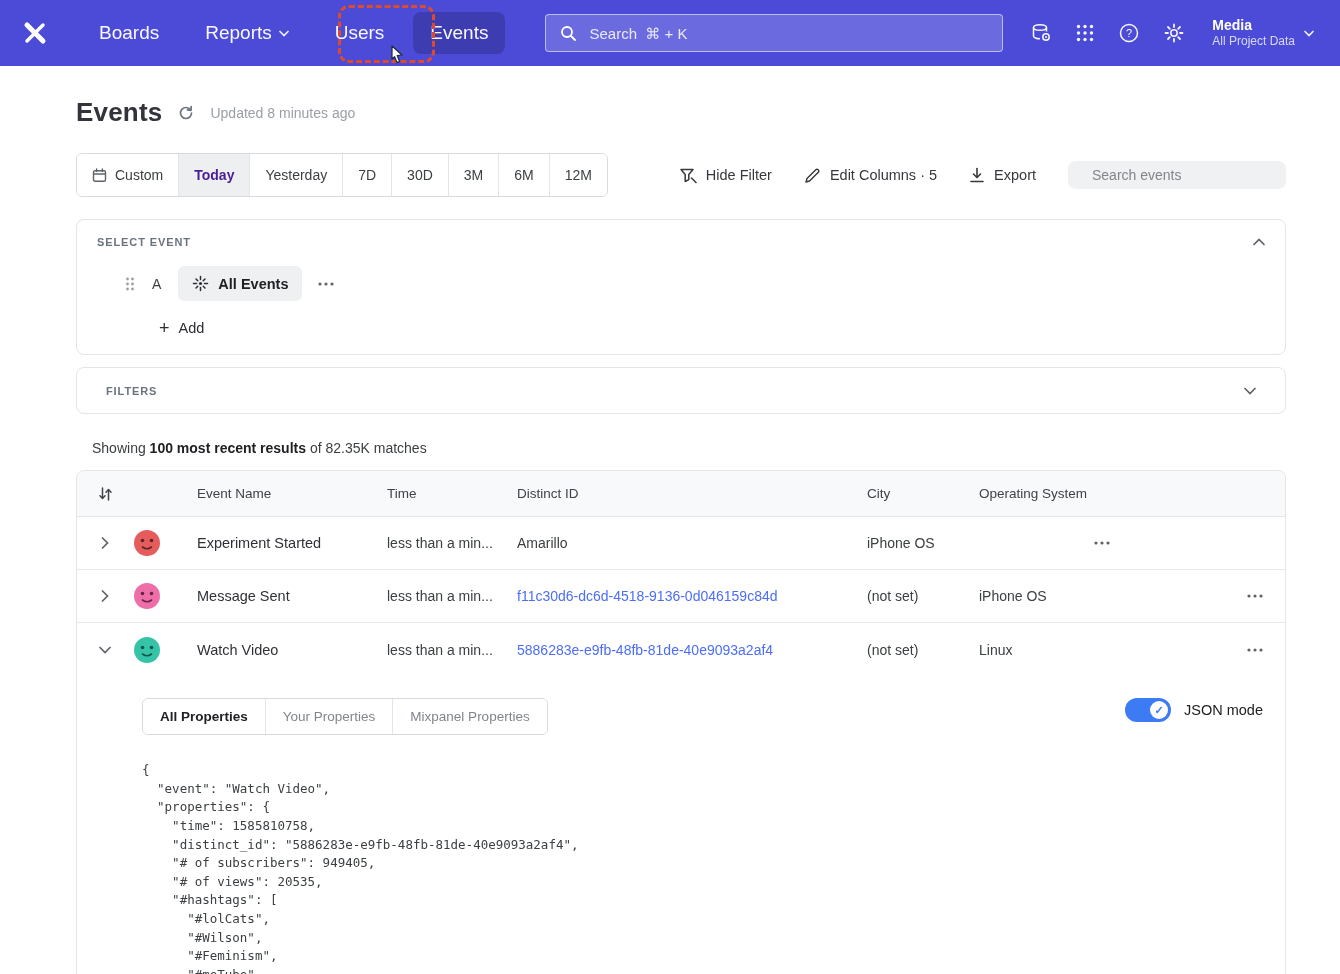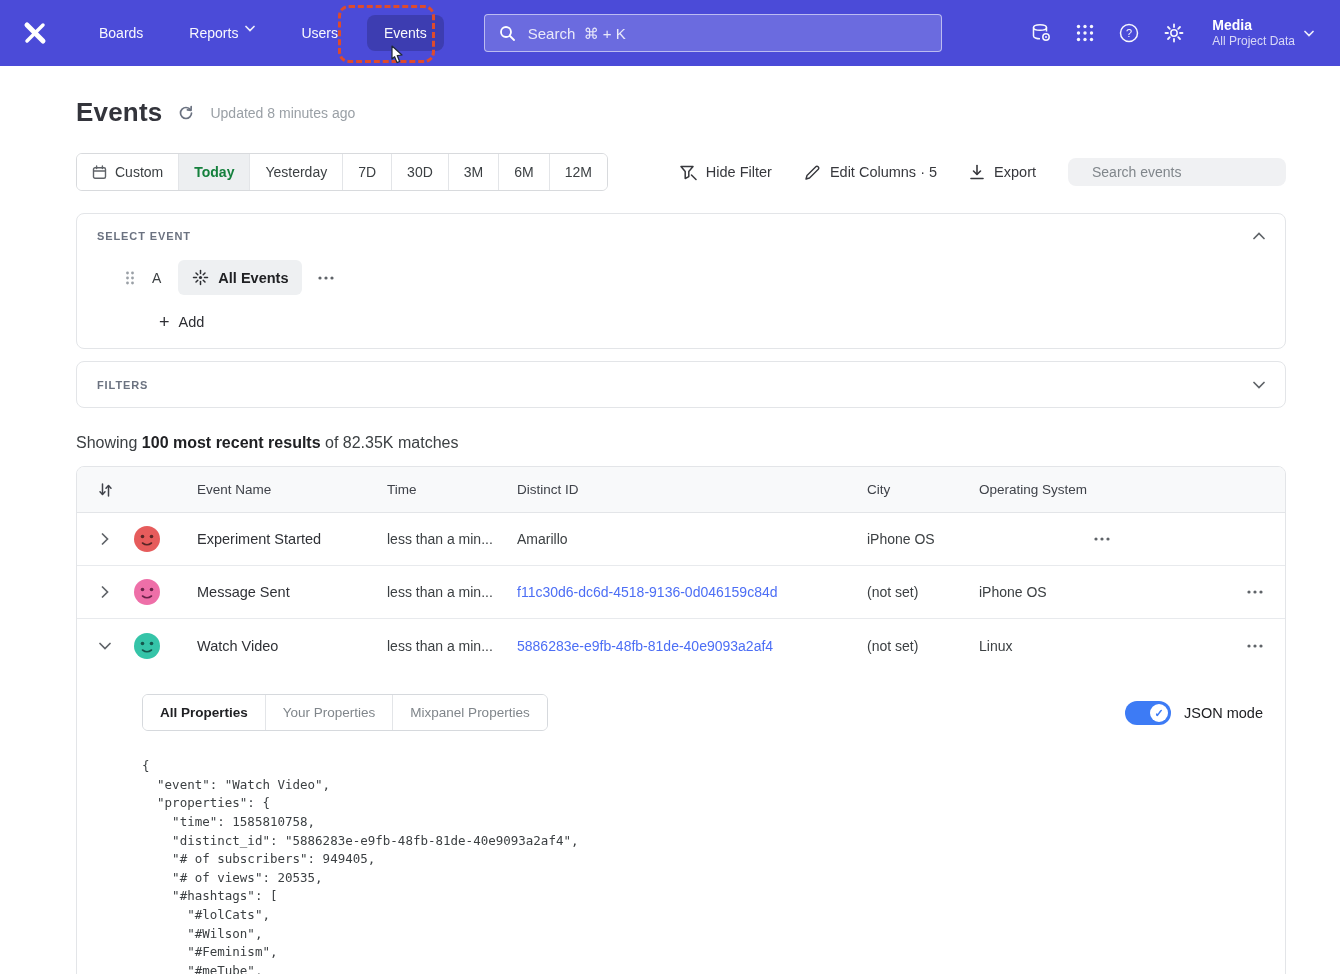--- a/index.html
+++ b/index.html
@@ -11,22 +11,22 @@
   input { font-family: inherit; outline: none; }
 
   
   .navbar {
     position: relative; height: 66px; background: #4b4bd8;
     display: flex; align-items: center; padding: 0 26px 0 22px; color: #fff;
   }
   .logo { display: flex; align-items: center; margin-right: 34px; }
   .nav-items { display: flex; align-items: center; gap: 12px; }
   .nav-item {
-    display: flex; align-items: flex-start; gap: 7px;
-    padding: 10px 17px; border-radius: 8px; font-size: 14px; color: rgba(255,255,255,0.96);
+    display: flex; align-items: center; gap: 7px;
+    padding: 10px 17px; border-radius: 8px; font-size: 19px; color: rgba(255,255,255,0.96);
   }
   .nav-item.active { background: rgba(0,0,0,0.18); }
   .nav-search {
     margin-left: 40px; width: 458px; height: 38px; display: flex; align-items: center; gap: 11px;
     padding: 0 14px; background: rgba(255,255,255,0.18);
     border: 1.5px solid rgba(255,255,255,0.55); border-radius: 4px;
   }
   .nav-search input {
     flex: 1; background: transparent; border: none; color: #fff; font-size: 15px;
   }
@@ -45,27 +45,27 @@
   .cursor-glyph { position: absolute; left: 389px; top: 45px; z-index: 6; pointer-events: none; }
 
   
   .main { padding: 0 54px 0 76px; }
   .page-head { margin-top: 31px; display: flex; align-items: center; gap: 15px; }
   .page-title { margin: 0; font-size: 26px; font-weight: 700; color: #33343b; letter-spacing: 0.2px; }
   .updated-text { font-size: 14px; color: #9aa0a6; }
 
   
   .toolbar { margin-top: 25px; display: flex; align-items: center; }
-  .range-group { display: inline-flex; border: 1px solid #d8dadd; border-radius: 6px; overflow: hidden; height: 38px; }
+  .range-group { display: inline-flex; border: 1px solid #d8dadd; border-radius: 6px; overflow: hidden; height: 44px; }
   .range-btn {
     padding: 0 15px; display: flex; align-items: center; gap: 8px;
     font-size: 14px; color: #3c4043; background: #fff; border-right: 1px solid #e3e5e8;
   }
   .range-btn:last-child { border-right: none; }
-  .range-btn.active { background: #edeff1; color: #15803d; font-weight: 600; justify-content: flex-end; }
+  .range-btn.active { background: #edeff1; color: #4c1d95; font-weight: 600; justify-content: flex-end; }
   .toolbar-right { margin-left: auto; display: flex; align-items: center; gap: 32px; }
   .tool-btn { display: flex; align-items: center; gap: 9px; font-size: 14.5px; color: #37383d; }
   .search-events {
     width: 218px; height: 28px; background: #f0f1f3; border-radius: 8px;
     display: flex; align-items: center; gap: 10px; padding: 0 12px;
   }
   .search-events input { flex: 1; border: none; background: transparent; font-size: 14px; color: #3c4043; }
   .search-events input::placeholder { color: #80868b; }
 
   
@@ -78,43 +78,43 @@
   .drag-handle { display: flex; margin-right: 17px; }
   .row-letter { font-size: 14px; color: #3c4043; margin-right: 17px; }
   .event-pill {
     display: flex; align-items: center; gap: 9px; background: #eef0f2;
     border-radius: 6px; padding: 9px 14px; font-size: 14.5px; font-weight: 700; color: #202124;
   }
   .more-btn { margin-left: 10px; display: flex; padding: 6px; }
   .add-btn { margin: 19px 0 2px 62px; display: flex; align-items: center; gap: 9px; font-size: 14.5px; color: #2d2e33; }
   .plus-glyph { font-size: 18px; line-height: 14px; color: #2d2e33; }
 
-  .filters-card { margin-top: 12px; padding: 15px 20px; display: flex; align-items: center; }
+  .filters-card { margin-top: 12px; padding: 15px 29px; display: flex; align-items: center; }
   .filters-card .chev { margin-left: auto; }
 
-  .results-line { margin: 26px 0 14px; font-size: 16px; color: #3c4043; }
+  .results-line { margin: 26px 16px 14px; font-size: 14px; color: #3c4043; }
   .results-line b { font-weight: 700; color: #202124; }
 
   
   .table-card { overflow: hidden; }
   .t-head, .t-row {
     display: grid; grid-template-columns: 56px 64px 190px 130px 350px 112px 1fr 60px;
     align-items: center;
   }
   .t-head { height: 46px; background: #f8f9fa; border-bottom: 1px solid #e3e5e8; font-size: 13.5px; color: #3f4249; }
   .t-row { height: 53px; border-bottom: 1px solid #e8eaed; font-size: 14px; color: #3c4043; }
   .t-row.expanded { border-bottom: none; }
   .center-cell { display: flex; justify-content: center; align-items: center; }
   .cell-name { font-size: 14.5px; color: #2f3136; }
   .cell-link { color: #4c6ef5; text-decoration: none; }
   .avatar { display: flex; align-items: center; }
 
   
   .row-details { padding: 22px 22px 10px 65px; }
-  .details-top { display: flex; align-items: center; }
+  .details-top { display: flex; align-items: flex-start; }
   .seg-control { display: inline-flex; border: 1px solid #d6d9dd; border-radius: 6px; overflow: hidden; }
   .seg { padding: 10px 17px; font-size: 13.5px; color: #80868b; background: #fff; border-right: 1px solid #e3e5e8; }
   .seg:last-child { border-right: none; }
   .seg.active { color: #202124; font-weight: 700; }
   .json-toggle { margin-left: auto; display: flex; align-items: center; gap: 13px; font-size: 14.5px; color: #202124; }
   .toggle { position: relative; width: 46px; height: 24px; border-radius: 13px; background: #3d7bf5; }
   .toggle-knob {
     position: absolute; right: 3px; top: 3px; width: 18px; height: 18px; border-radius: 50%;
     background: #fff; color: #3d7bf5; font-size: 11px; line-height: 18px; text-align: center; font-weight: 700;
   }

